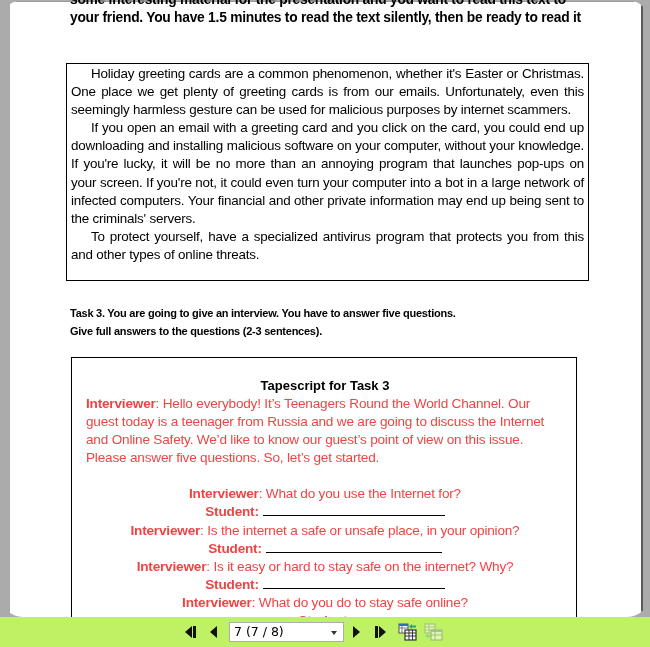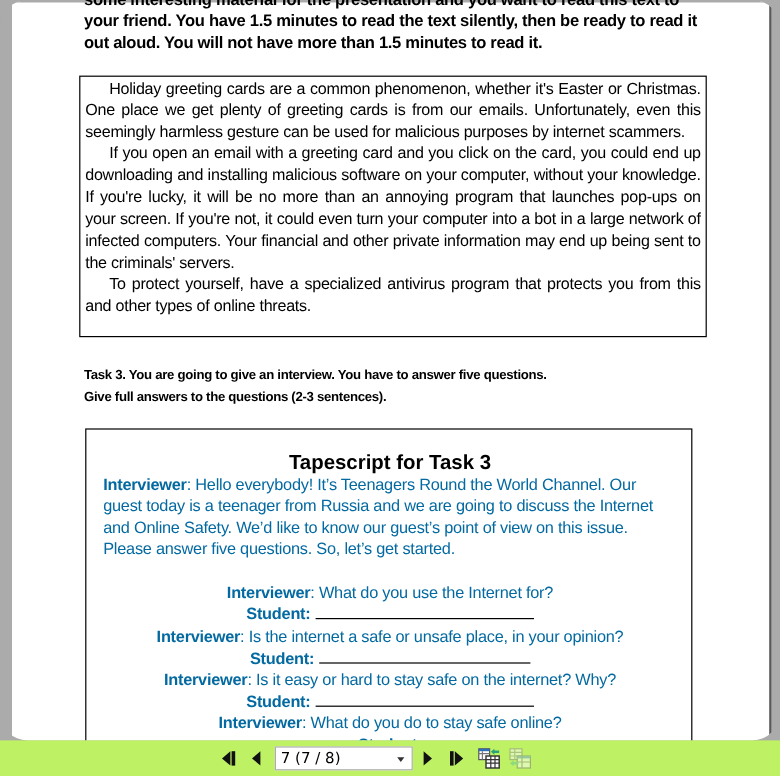--- a/index.html
+++ b/index.html
@@ -48,25 +48,25 @@
       line-height: 18.4px;
     }
     .task3 div { white-space: nowrap; }
 
     .tapescript-box {
       position: absolute; left: 61px; top: 355px; width: 506px; height: 300px;
       border: 1.3px solid #000;
       padding: 19px 12px 0 14px;
     }
     .tapescript-title {
-      text-align: center; font-weight: bold; font-size: 17px; line-height: 18px;
+      text-align: center; font-weight: bold; font-size: 13px; line-height: 18px;
       color: #000;
     }
     .tapescript-intro, .qa-line {
-      font-size: 13.6px; line-height: 18.1px; color: #0369a1; letter-spacing: -0.2px;
+      font-size: 13.6px; line-height: 18.1px; color: #ef4444; letter-spacing: -0.2px;
     }
     .qa-list { margin-top: 18px; }
     .qa-line { white-space: nowrap; text-align: center; }
     .qa-line .speaker { font-weight: bold; }
     .blank {
       display: inline-block; border-bottom: 1.4px solid #000; height: 13px;
       vertical-align: baseline; margin-left: 4px;
     }
 
     
@@ -94,21 +94,20 @@
   </style>
 </head>
 <body>
 
 <div class="viewport">
   <div class="page">
 
     <div class="doc-text intro">
       <div>some interesting material for the presentation and you want to read this text to</div>
       <div>your friend. You have 1.5 minutes to read the text silently, then be ready to read it</div>
-      <div>out aloud. You will not have more than 1.5 minutes to read it.</div>
     </div>
 
     <div class="reading-box">
       <p>Holiday greeting cards are a common phenomenon, whether it's Easter or Christmas. One place we get plenty of greeting cards is from our emails. Unfortunately, even this seemingly harmless gesture can be used for malicious purposes by internet scammers.</p>
       <p>If you open an email with a greeting card and you click on the card, you could end up downloading and installing malicious software on your computer, without your knowledge. If you're lucky, it will be no more than an annoying program that launches pop-ups on your screen. If you're not, it could even turn your computer into a bot in a large network of infected computers. Your financial and other private information may end up being sent to the criminals' servers.</p>
       <p class="last-line-left">To protect yourself, have a specialized antivirus program that protects you from this and other types of online threats.</p>
     </div>
 
     <div class="doc-text task3">
       <div>Task 3. You are going to give an interview. You have to answer five questions.</div>

